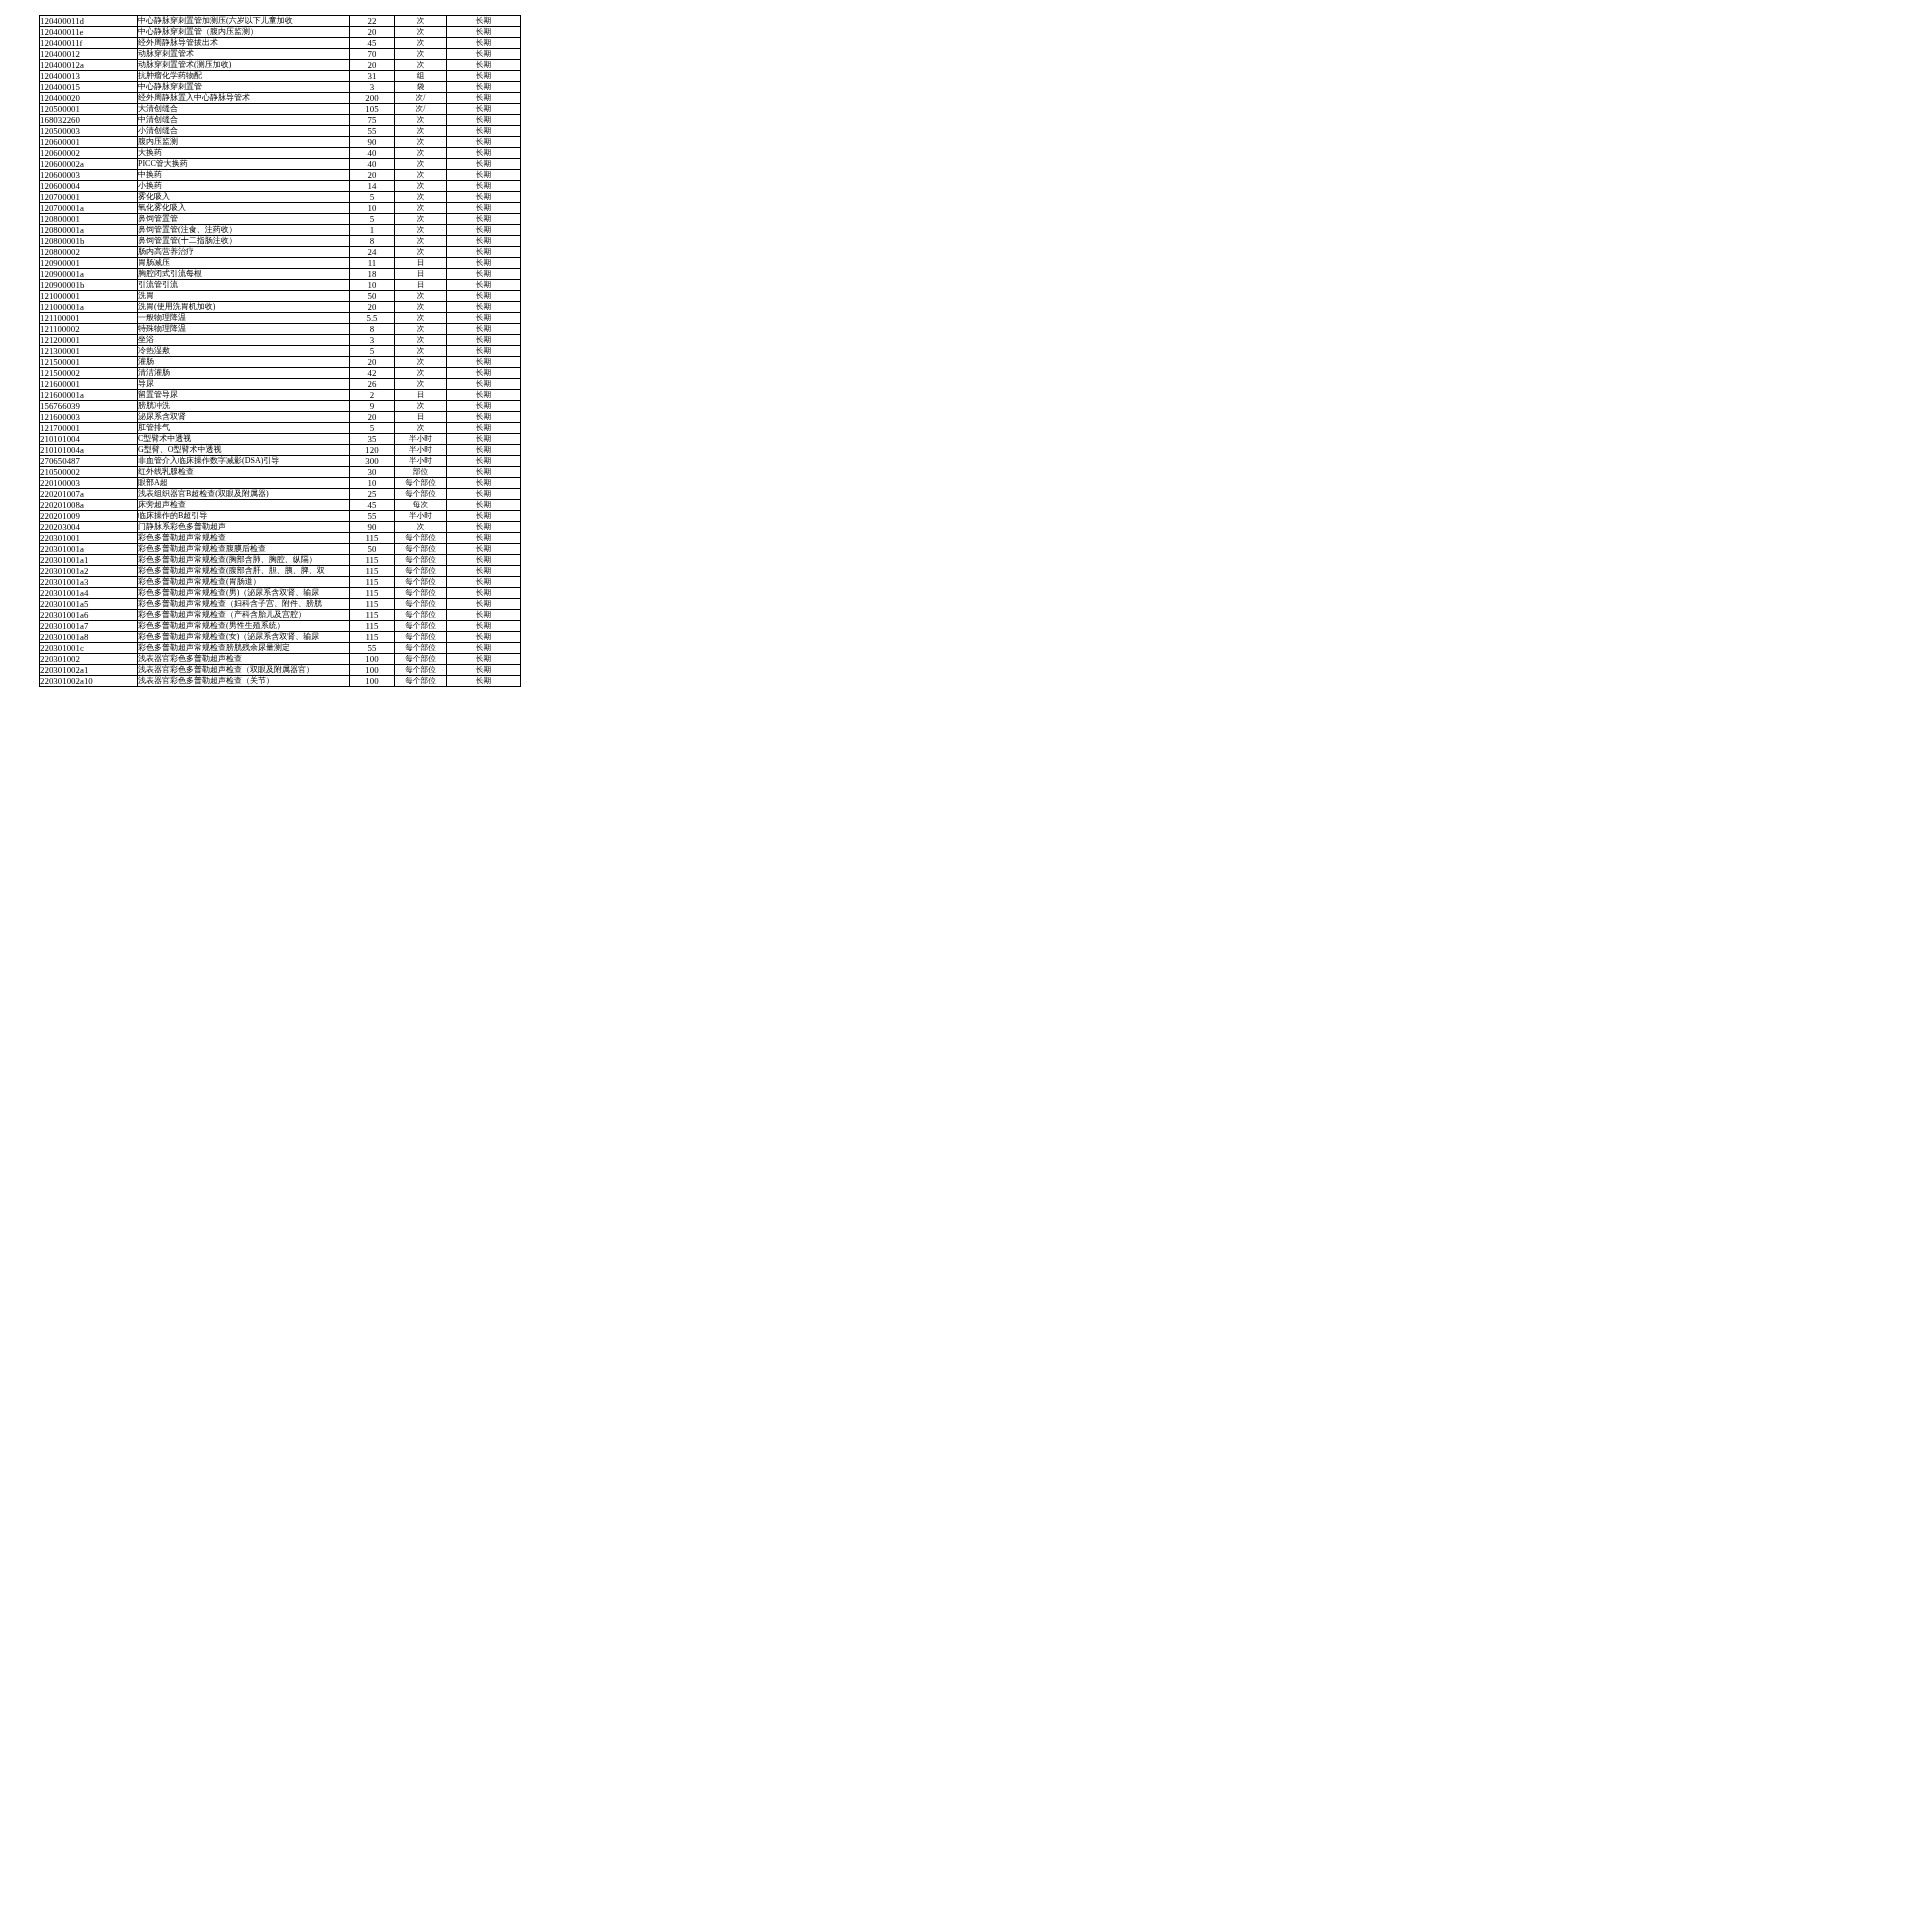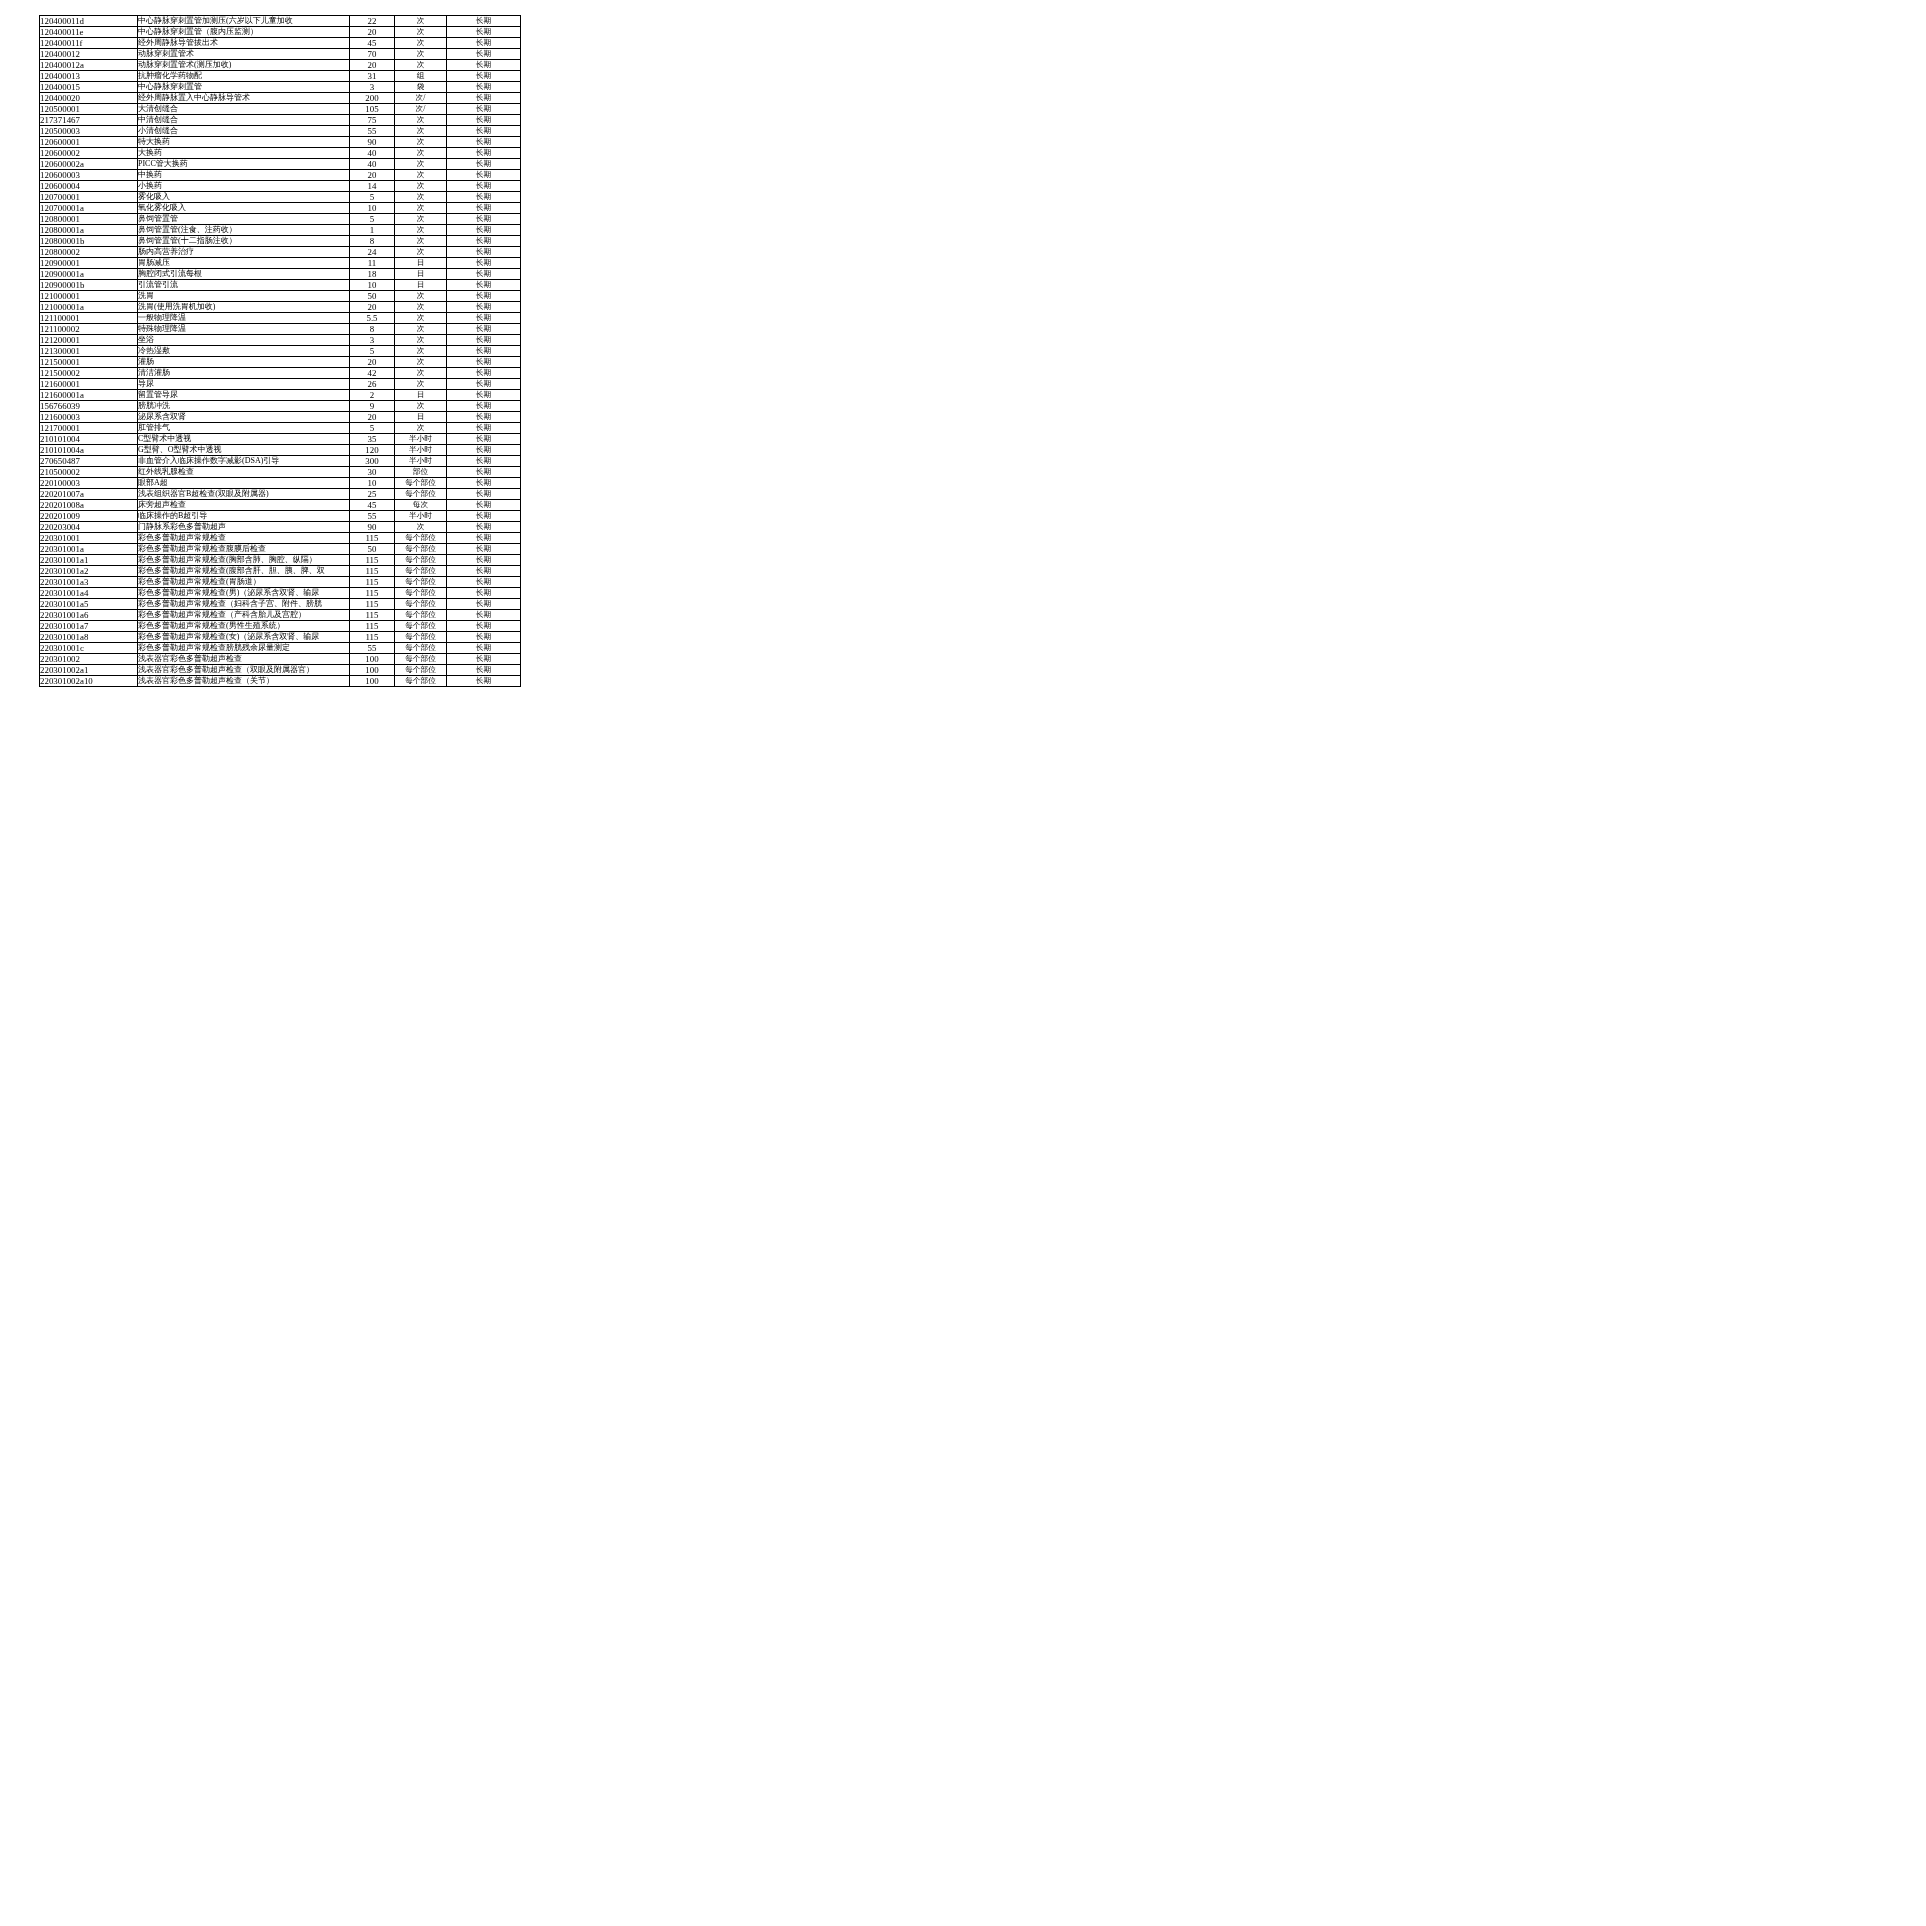--- a/index.html
+++ b/index.html
@@ -135,36 +135,36 @@
     <td class="col-period">长期</td>
   </tr>
         <tr>
     <td class="col-code">120500001</td>
     <td class="col-name">大清创缝合</td>
     <td class="col-price">105</td>
     <td class="col-unit">次/</td>
     <td class="col-period">长期</td>
   </tr>
         <tr>
-    <td class="col-code">217371467</td>
+    <td class="col-code">168032260</td>
     <td class="col-name">中清创缝合</td>
     <td class="col-price">75</td>
     <td class="col-unit">次</td>
     <td class="col-period">长期</td>
   </tr>
         <tr>
     <td class="col-code">120500003</td>
     <td class="col-name">小清创缝合</td>
     <td class="col-price">55</td>
     <td class="col-unit">次</td>
     <td class="col-period">长期</td>
   </tr>
         <tr>
     <td class="col-code">120600001</td>
-    <td class="col-name">特大换药</td>
+    <td class="col-name">腹内压监测</td>
     <td class="col-price">90</td>
     <td class="col-unit">次</td>
     <td class="col-period">长期</td>
   </tr>
         <tr>
     <td class="col-code">120600002</td>
     <td class="col-name">大换药</td>
     <td class="col-price">40</td>
     <td class="col-unit">次</td>
     <td class="col-period">长期</td>

